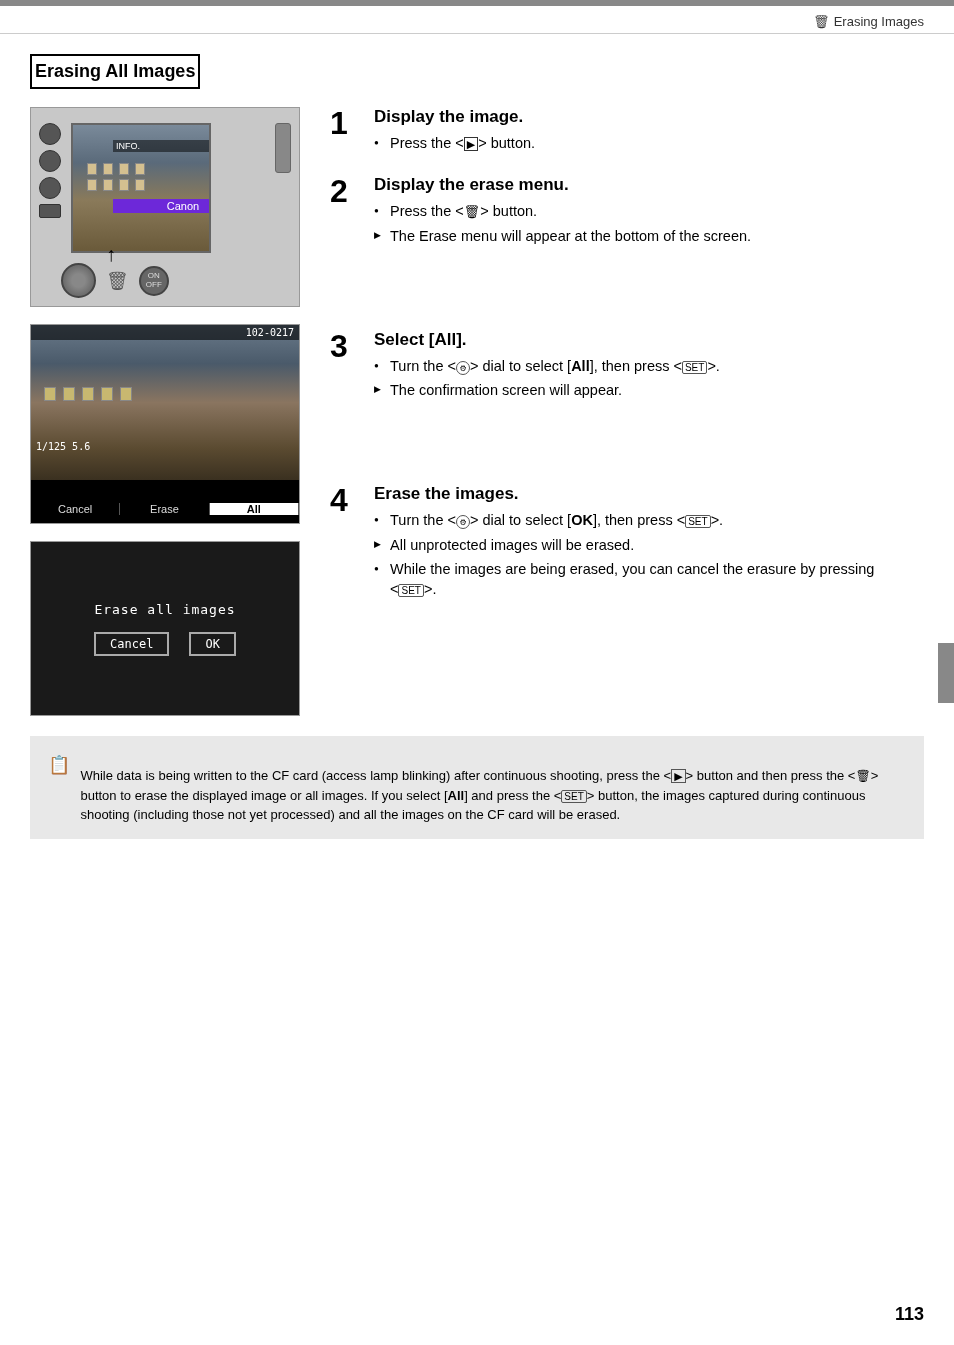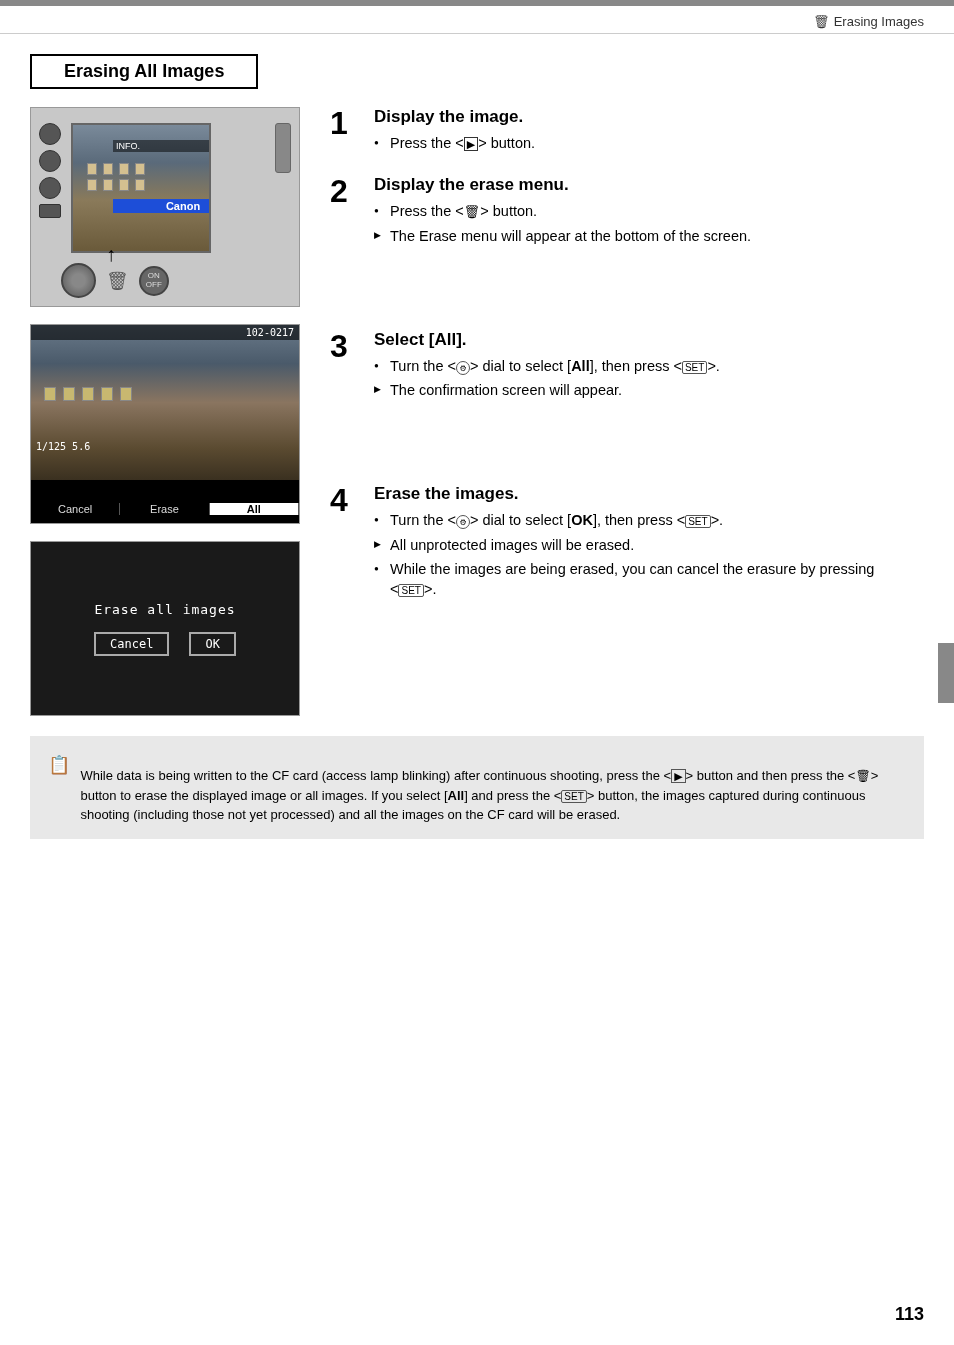--- a/index.html
+++ b/index.html
@@ -36,21 +36,21 @@
     }
 
     .content-area {
       padding: 10px 30px 20px 30px;
     }
 
     
     .section-title-box {
       display: inline-block;
       border: 2px solid #000;
-      padding: 5px 32px;
+      padding: 5px 3px;
       font-size: 18px;
       font-weight: bold;
       margin-bottom: 18px;
     }
 
     
     .main-layout {
       display: flex;
       gap: 20px;
       align-items: flex-start;
@@ -204,23 +204,23 @@
       border: 1px solid #888;
     }
 
     .cam-label {
       position: absolute;
       bottom: 38px;
       left: 40px;
       width: 140px;
       text-align: center;
       font-size: 11px;
-      font-weight: bold;
+      font-weight: normal;
       color: #fff;
-      background: #1d4ed8;
+      background: #6d28d9;
       padding: 1px 0;
     }
 
     .cam-info-bar {
       position: absolute;
       top: 15px;
       left: 40px;
       width: 140px;
       background: rgba(0,0,0,0.5);
       color: #fff;

